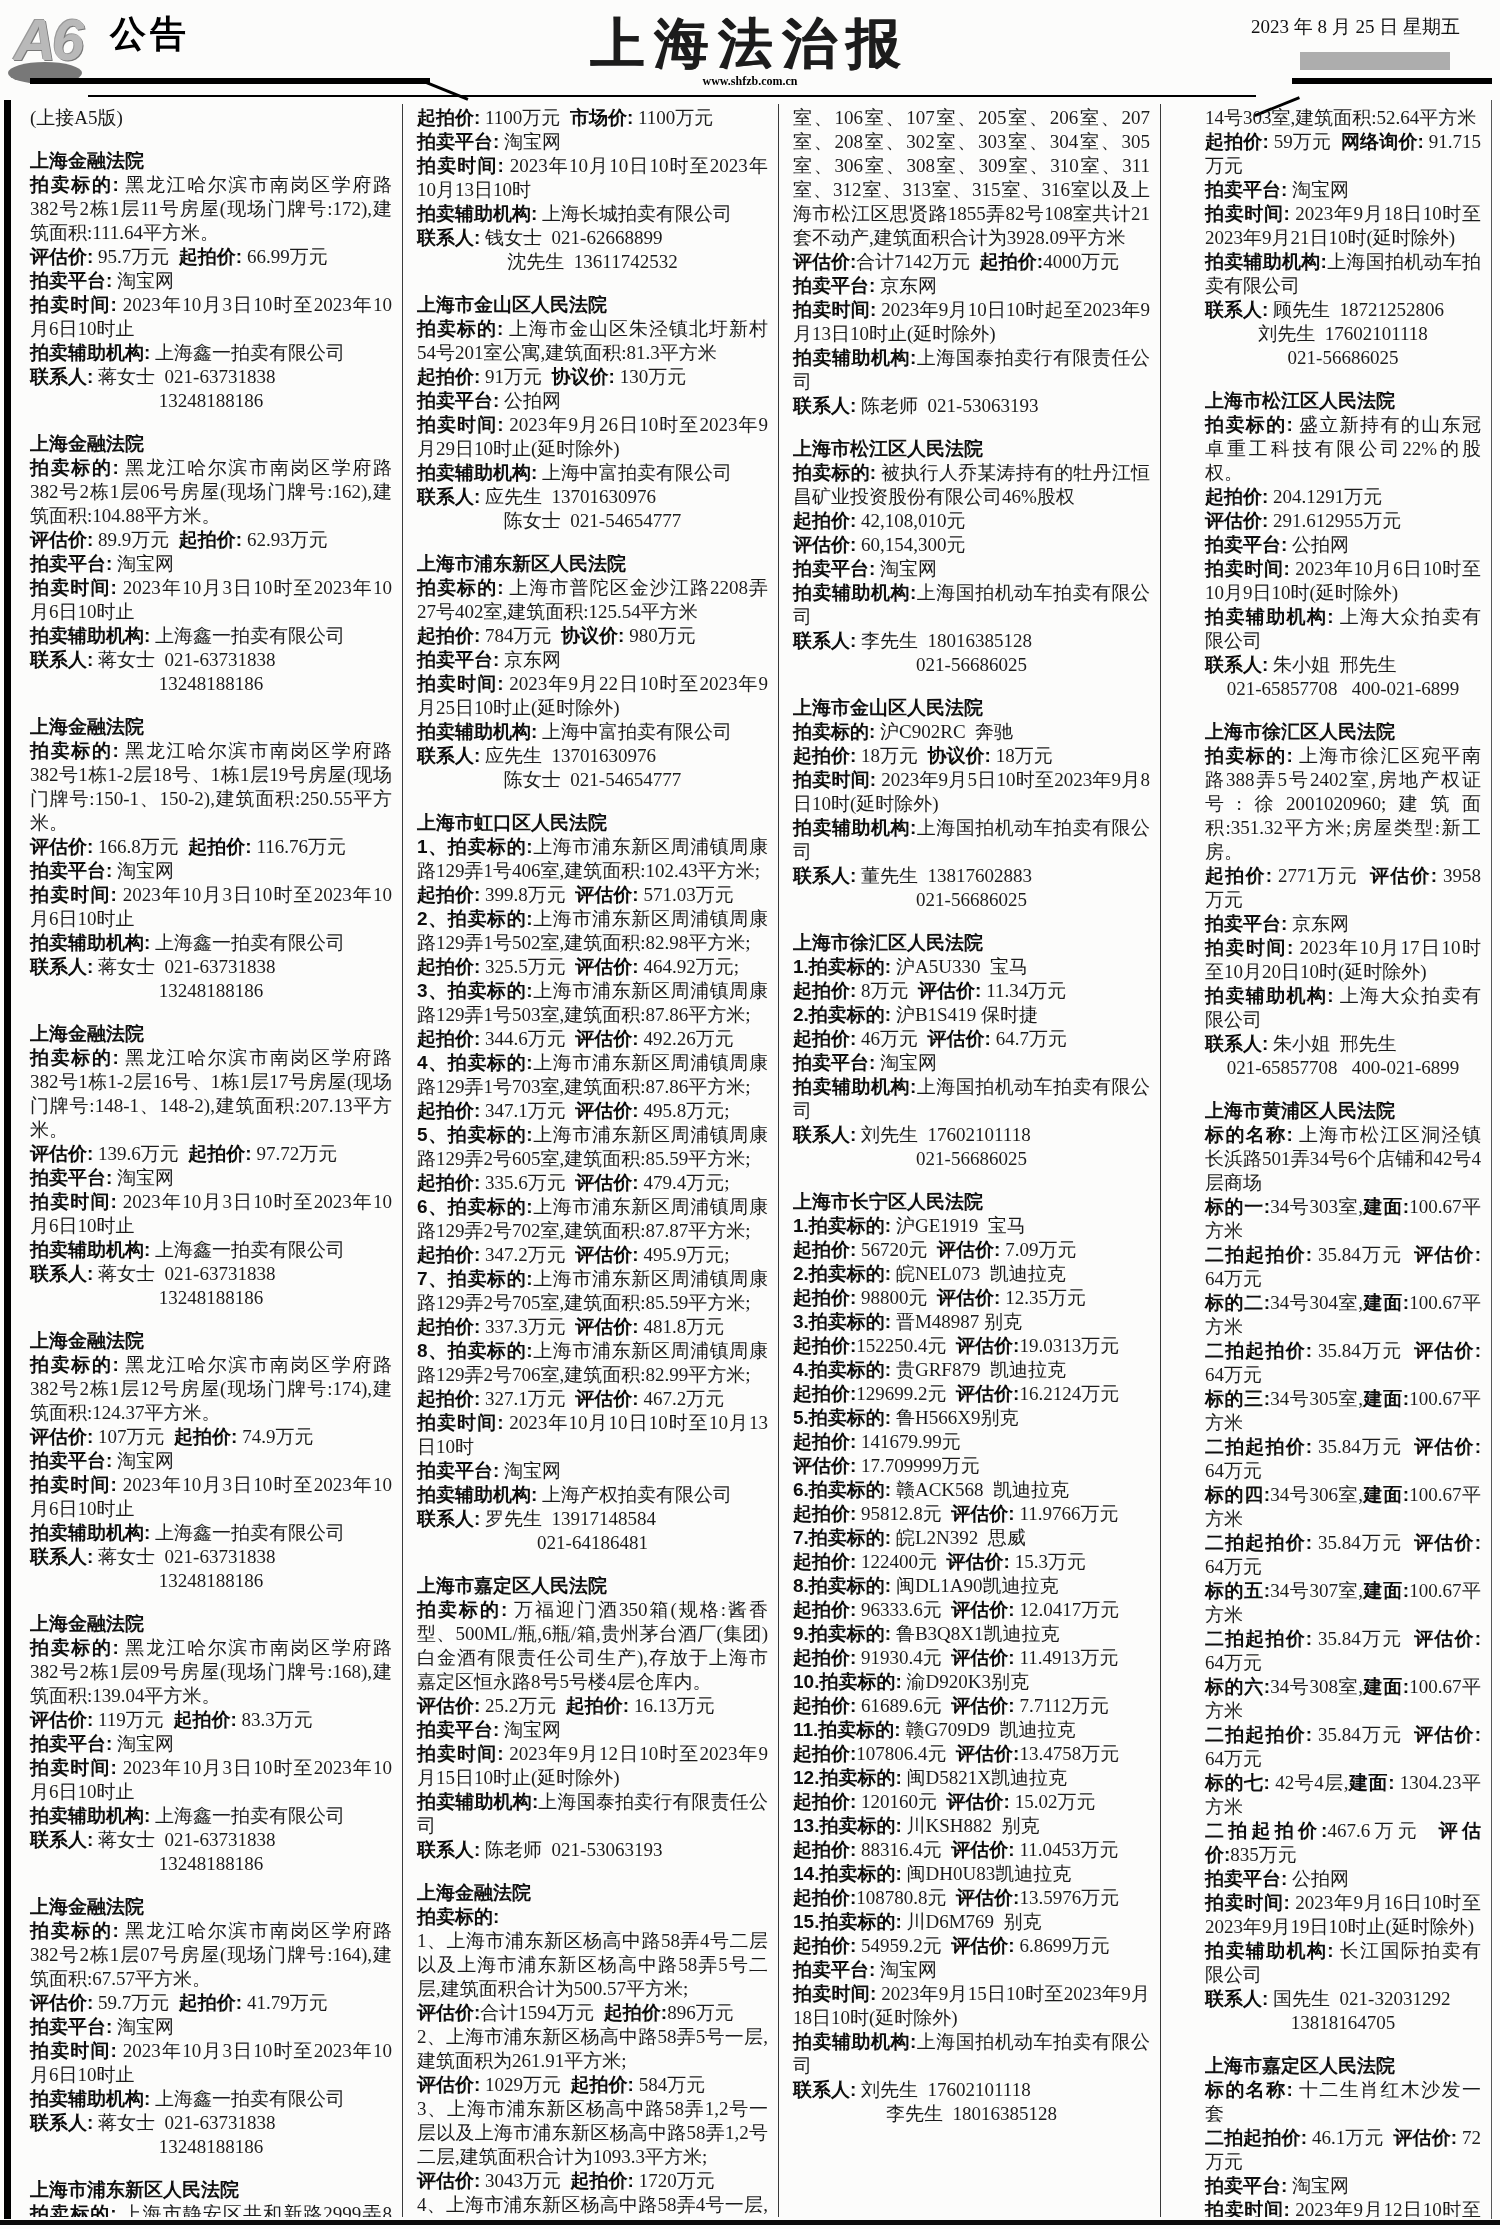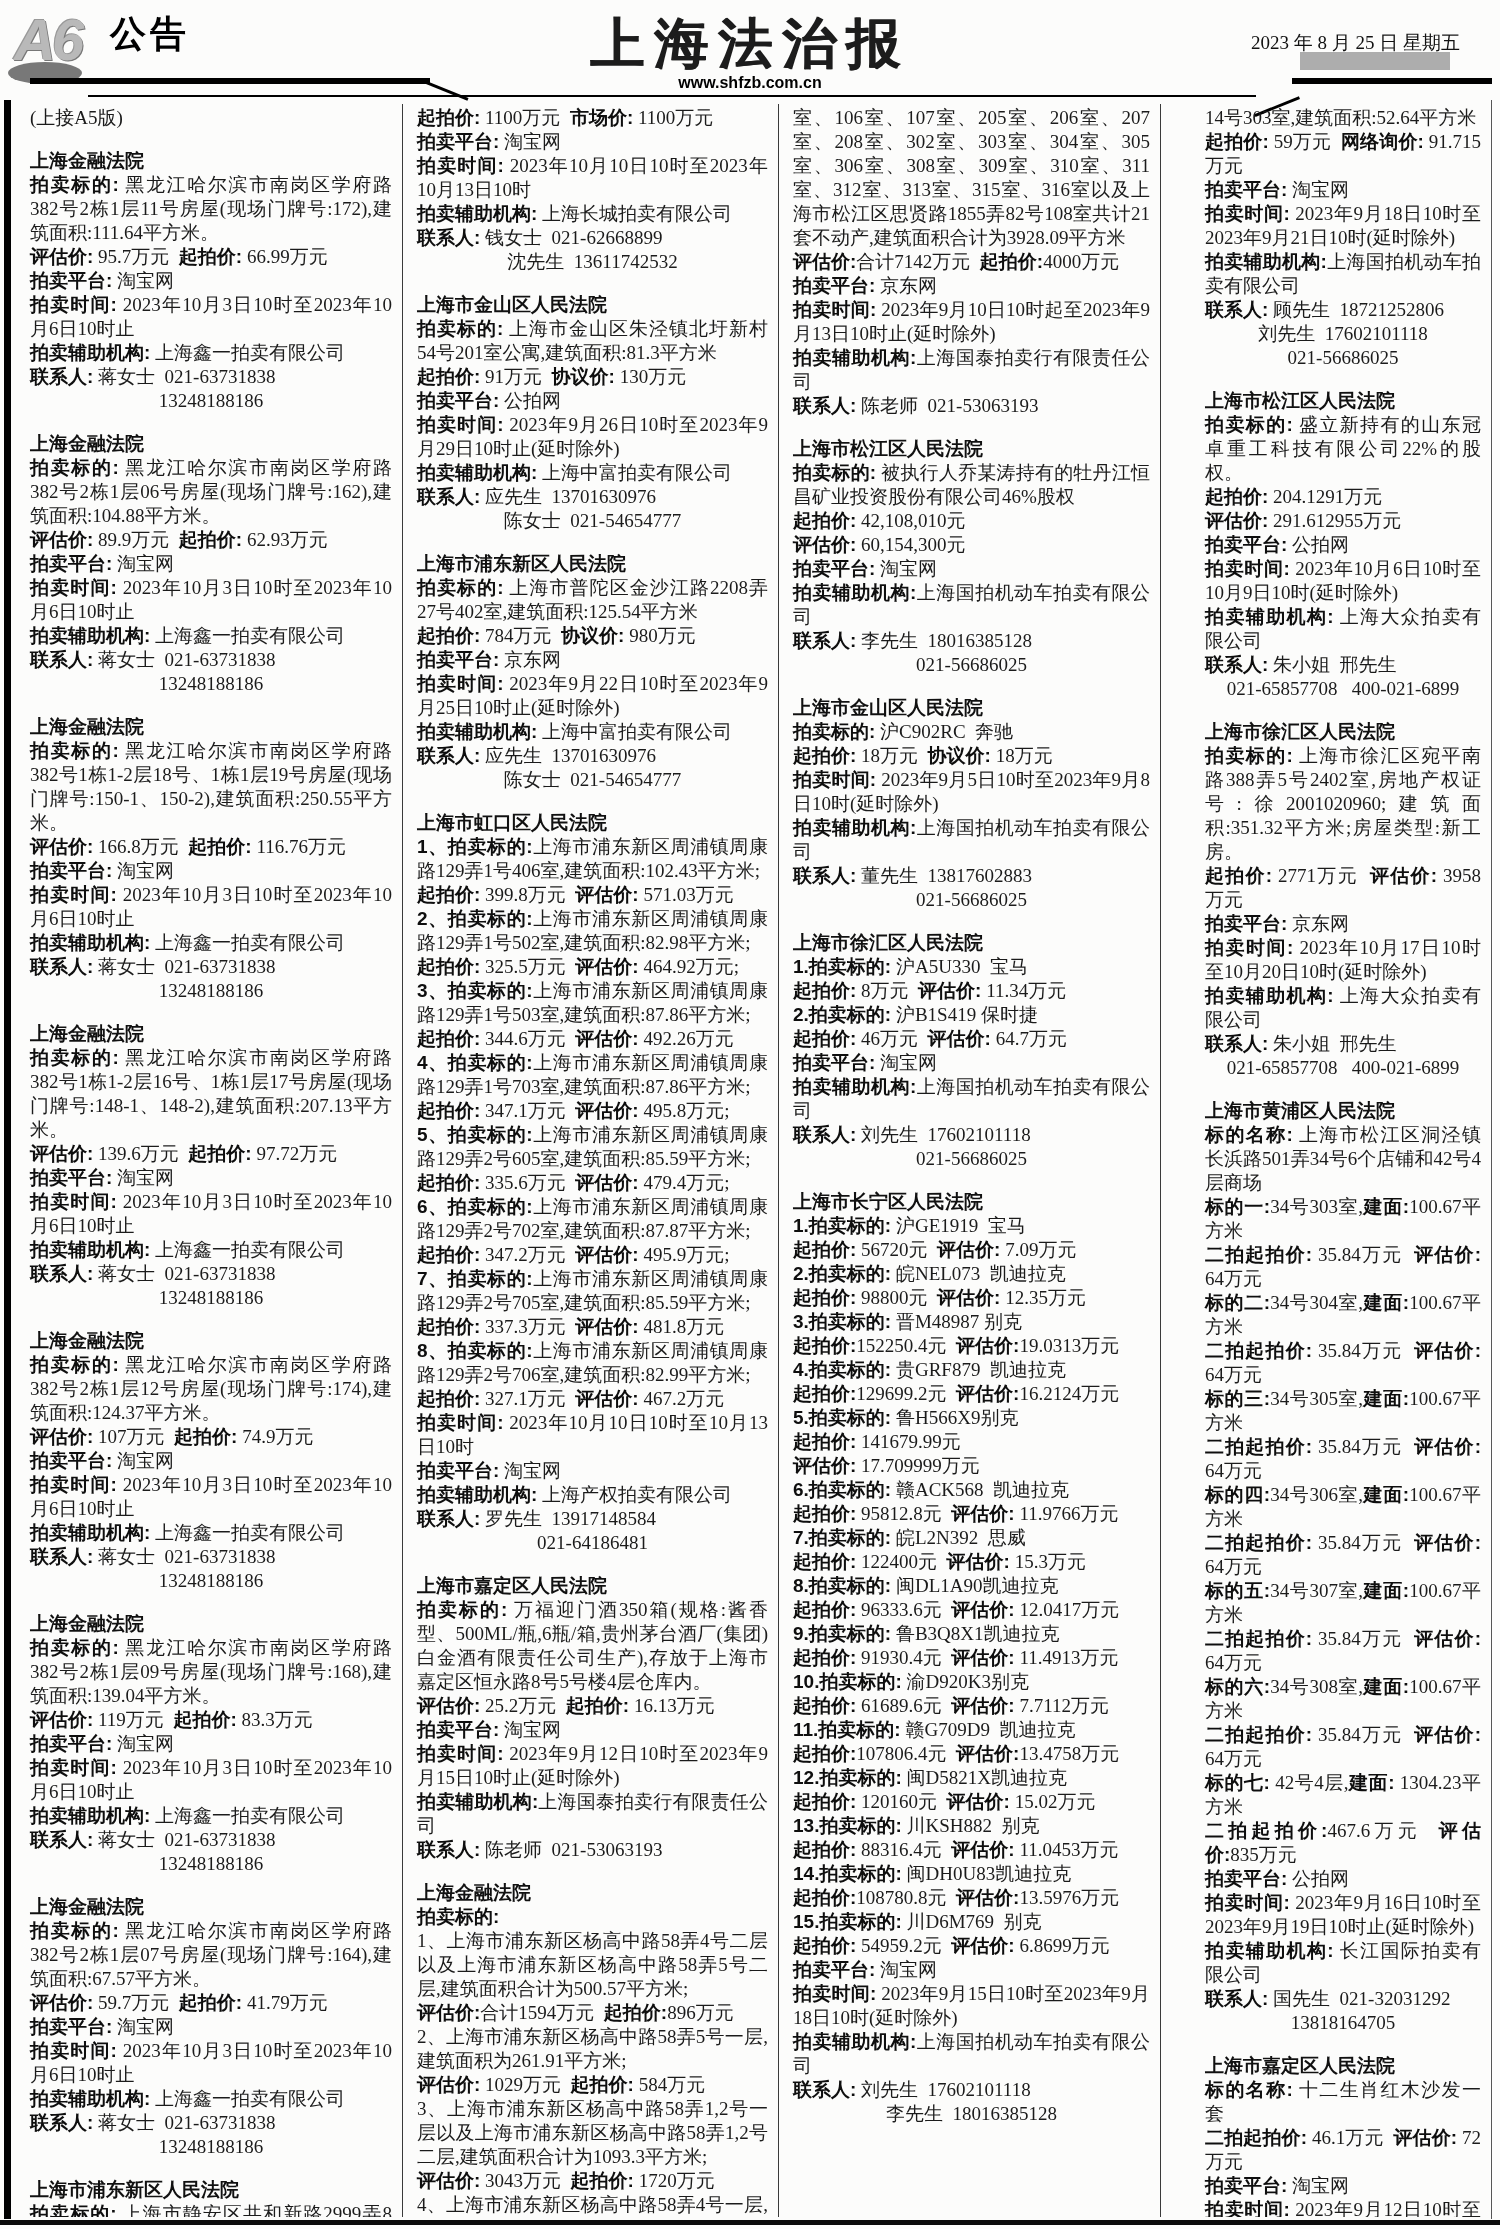--- a/index.html
+++ b/index.html
@@ -11,22 +11,22 @@
            font-weight:900;font-style:italic;font-size:58px;color:#b9b9b9;
            text-shadow:1px 1px 0 #777,-1px -1px 0 #999;letter-spacing:-4px;}
   .edition-shadow{position:absolute;left:8px;top:62px;width:74px;height:22px;background:#787878;
            border-radius:50%;}
   .section{position:absolute;left:110px;top:10px;font-family:"Liberation Sans",sans-serif;
            font-weight:900;font-size:36px;color:#000;letter-spacing:4px;}
   .masthead{position:absolute;left:0;right:0;top:8px;text-align:center;
            font-weight:900;font-size:54px;letter-spacing:10px;color:#1c1c1c;
            font-family:"Liberation Serif",serif;text-shadow:1px 0 0 #1c1c1c;}
   .site{position:absolute;left:0;right:0;top:74px;text-align:center;font-weight:700;
-        font-size:16px;font-family:Liberation Sans, sans-serif;color:#000;}
-  .pubdate{position:absolute;right:40px;top:30px;font-size:19px;color:#111;
+        font-size:12px;font-family:Liberation Serif, serif;color:#000;}
+  .pubdate{position:absolute;right:40px;top:14px;font-size:19px;color:#111;
         font-family:"Liberation Serif",serif;}
   .graybar{position:absolute;right:50px;top:52px;width:150px;height:18px;background:#adadad;}
   .rule-thick-l{position:absolute;left:30px;top:78px;width:400px;height:6px;background:#000;}
   .rule-thick-r{position:absolute;right:8px;top:78px;width:200px;height:6px;background:#000;}
   .slant-l{position:absolute;left:424px;top:80px;width:48px;height:3px;background:#000;
            transform:rotate(22deg);transform-origin:left top;}
   .slant-r{position:absolute;right:200px;top:96px;width:48px;height:3px;background:#000;
            transform:rotate(-22deg);transform-origin:right bottom;}
   .rule-thin{position:absolute;left:88px;right:244px;top:95px;height:2px;background:#000;}
   

